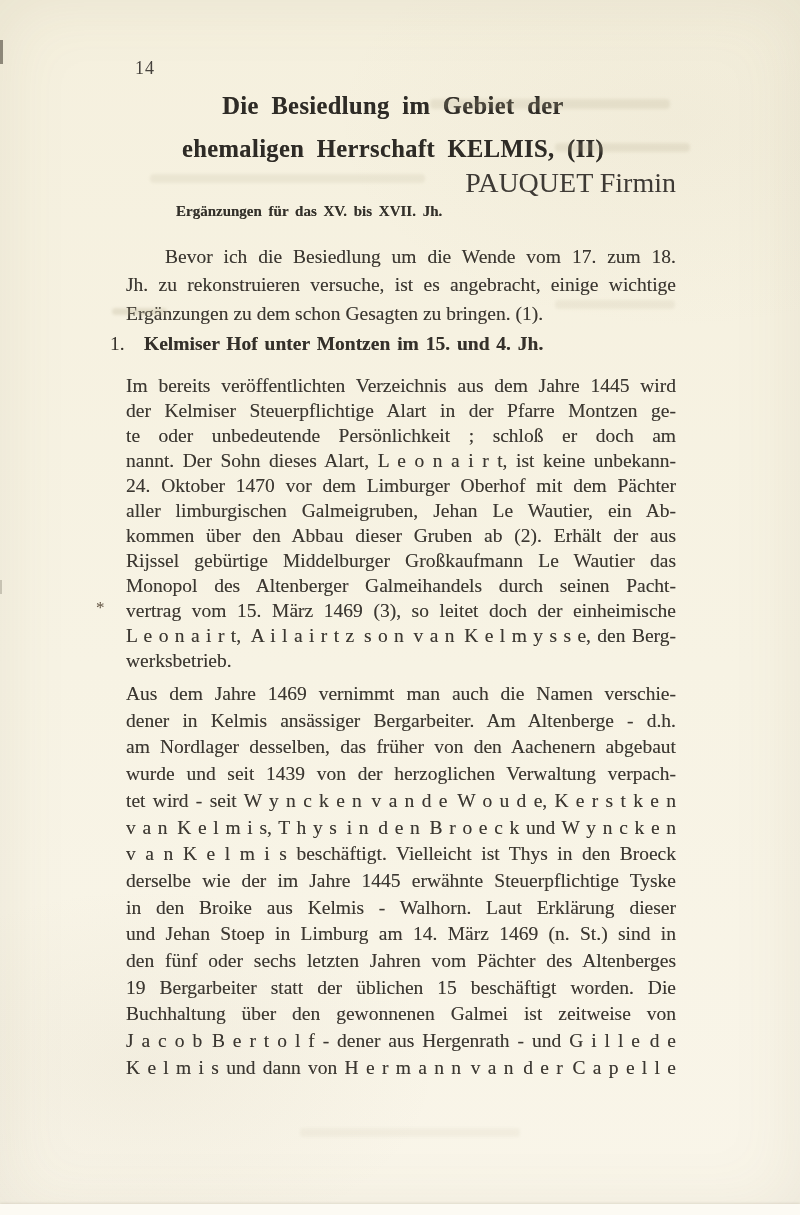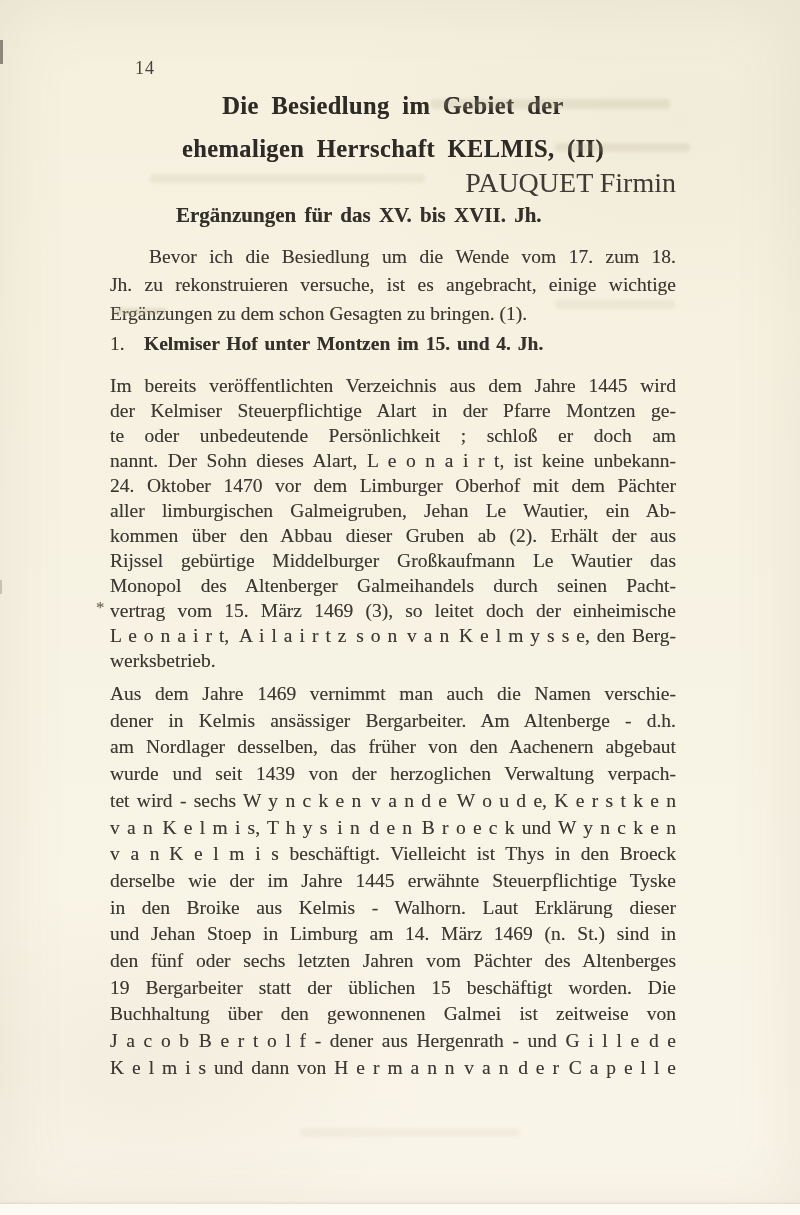--- a/index.html
+++ b/index.html
@@ -30,33 +30,33 @@
     text-align:center;font-weight:bold;font-size:24.5px;line-height:43px;
     color:#2e2b26;word-spacing:6px;letter-spacing:0.4px;
     text-shadow:0 0 0.5px rgba(46,43,38,0.55);
   }
   .author{
     position:absolute;left:110px;top:167px;width:566px;
     text-align:right;font-size:28px;color:#3e3a35;
   }
   .subtitle{
     position:absolute;left:176px;top:203px;
-    font-size:21px;font-weight:bold;color:#33302a;
+    font-size:15px;font-weight:bold;color:#33302a;
     word-spacing:3px;text-shadow:0 0 0.5px rgba(46,43,38,0.5);
   }
   .para{
     position:absolute;left:110px;width:566px;
     font-size:19.5px;color:#3b3731;
     text-shadow:0 0 0.5px rgba(59,55,49,0.45);
   }
   .para1{top:243px;line-height:28.3px;}
   .para1 .jline:first-child{text-indent:39px;}
   .para2{top:373px;line-height:25px;}
   .para3{top:681px;line-height:26.7px;}
-  .jline{text-align:justify;text-align-last:justify;}
+  .jline{text-align:justify;text-align-last:justify;margin-left:16px;}
   .jline.last{text-align-last:left;}
   .section{
     position:absolute;left:110px;top:333px;width:566px;
     font-size:19.5px;color:#34302a;
   }
   .secnum{display:inline-block;min-width:23px;margin-right:11px;font-weight:normal;}
   .sectitle{font-weight:bold;word-spacing:2px;text-shadow:0 0 0.5px rgba(46,43,38,0.5);}
   .margin-mark{
     position:absolute;left:96px;top:598px;
     font-size:17px;color:#5f5140;
@@ -127,21 +127,21 @@
       <div class="jline last">werksbetrieb.</div>
     </div>
 
   <div class="margin-mark">*</div>
 
   <div class="para para3">
       <div class="jline">Aus dem Jahre 1469 vernimmt man auch die Namen verschie-</div>
       <div class="jline">dener in Kelmis ansässiger Bergarbeiter. Am Altenberge - d.h.</div>
       <div class="jline">am Nordlager desselben, das früher von den Aachenern abgebaut</div>
       <div class="jline">wurde und seit 1439 von der herzoglichen Verwaltung verpach-</div>
-      <div class="jline">tet wird - sechs W y n c k e n v a n d e W o u d e, K e r s t k e n</div>
+      <div class="jline">tet wird - seit W y n c k e n v a n d e W o u d e, K e r s t k e n</div>
       <div class="jline">v a n K e l m i s, T h y s i n d e n B r o e c k und W y n c k e n</div>
       <div class="jline">v a n K e l m i s beschäftigt. Vielleicht ist Thys in den Broeck</div>
       <div class="jline">derselbe wie der im Jahre 1445 erwähnte Steuerpflichtige Tyske</div>
       <div class="jline">in den Broike aus Kelmis - Walhorn. Laut Erklärung dieser</div>
       <div class="jline">und Jehan Stoep in Limburg am 14. März 1469 (n. St.) sind in</div>
       <div class="jline">den fünf oder sechs letzten Jahren vom Pächter des Altenberges</div>
       <div class="jline">19 Bergarbeiter statt der üblichen 15 beschäftigt worden. Die</div>
       <div class="jline">Buchhaltung über den gewonnenen Galmei ist zeitweise von</div>
       <div class="jline">J a c o b B e r t o l f - dener aus Hergenrath - und G i l l e d e</div>
       <div class="jline">K e l m i s und dann von H e r m a n n v a n d e r C a p e l l e</div>

